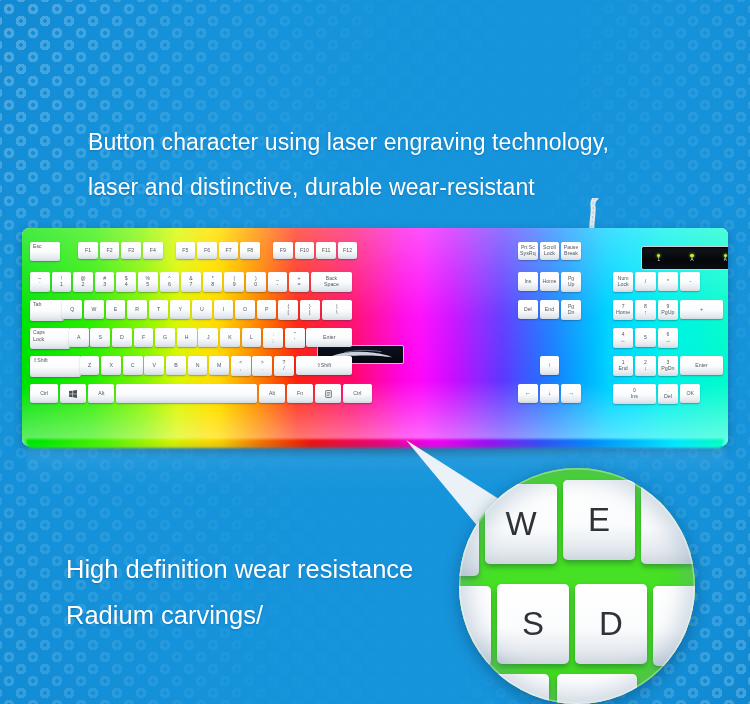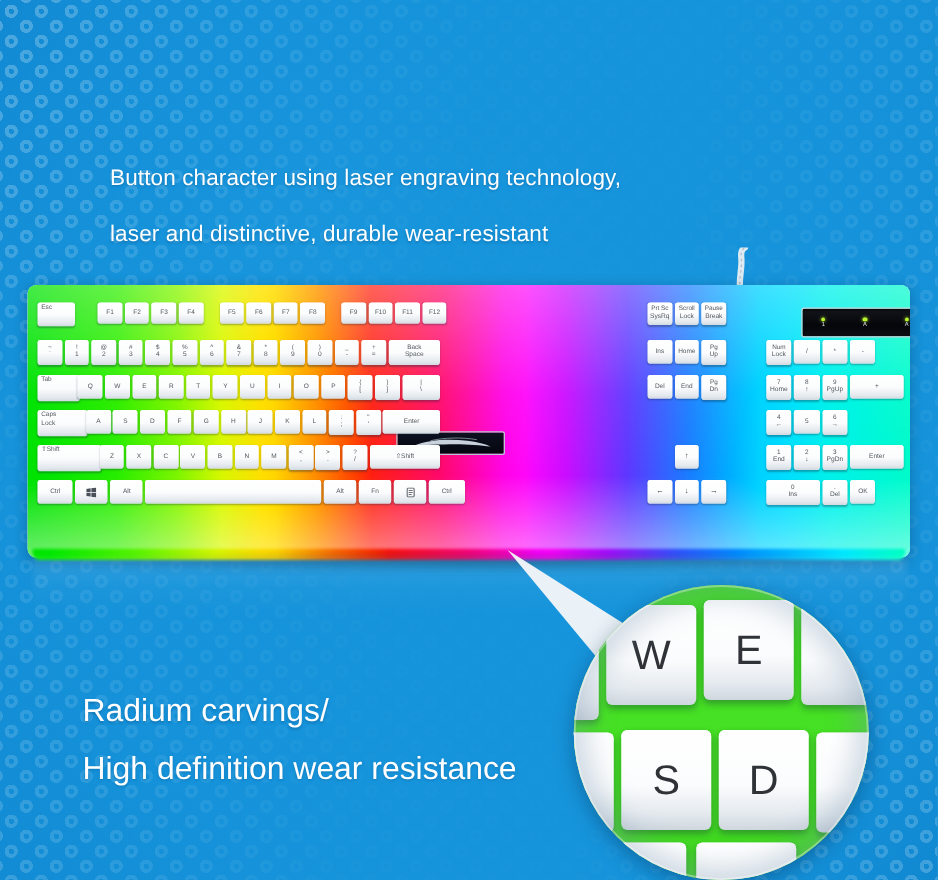--- a/index.html
+++ b/index.html
@@ -32,21 +32,21 @@
       linear-gradient(100deg, rgba(22,148,219,0) 0%, rgba(22,148,219,.55) 22%, rgba(22,148,219,.96) 45%, rgba(22,148,219,.99) 66%, rgba(22,148,219,.60) 86%, rgba(22,148,219,.15) 100%);
   }
   .bg-fade2{
     position:absolute;inset:0;
     background:linear-gradient(180deg, rgba(22,148,219,0) 0%, rgba(22,148,219,.18) 28%, rgba(22,148,219,.88) 52%, rgba(22,148,219,.35) 74%, rgba(22,148,219,0) 100%);
   }
 
   
   .headline{
     position:absolute;left:88px;top:120px;width:660px;
-    color:#ffffff;font-size:18px;line-height:45px;
+    color:#ffffff;font-size:23px;line-height:45px;
     letter-spacing:.1px;text-shadow:0 1px 2px rgba(0,40,80,.25);
     white-space:nowrap;
   }
   .headline .l2{display:block;}
   .subline{
     position:absolute;left:66px;top:546px;width:440px;
     color:#ffffff;font-size:25.5px;line-height:46px;
     text-shadow:0 1px 2px rgba(0,40,80,.25);
     white-space:nowrap;
   }
@@ -594,22 +594,22 @@
 
       <div class="kb-plate"></div>
     </div>
     <div class="kb-bottom-glow"></div>
   </div>
 
   <div class="kb-shadow"></div>
   <div class="kb-reflection"></div>
 
   <div class="subline">
+    <div>High definition wear resistance</div>
     <div>Radium carvings/</div>
-    <div>High definition wear resistance</div>
   </div>
 
   <svg class="mag-pointer" viewBox="0 0 150 110">
     <path d="M8 2 L150 92 L96 108 Z" fill="#f2f5f8" opacity=".97"></path>
   </svg>
 
   <div class="magnifier">
     <div class="mag-inner">
       <div class="mag-green"></div>
       <div class="mkey" style="left:-52px;top:28px;width:72px;height:80px;"></div>

